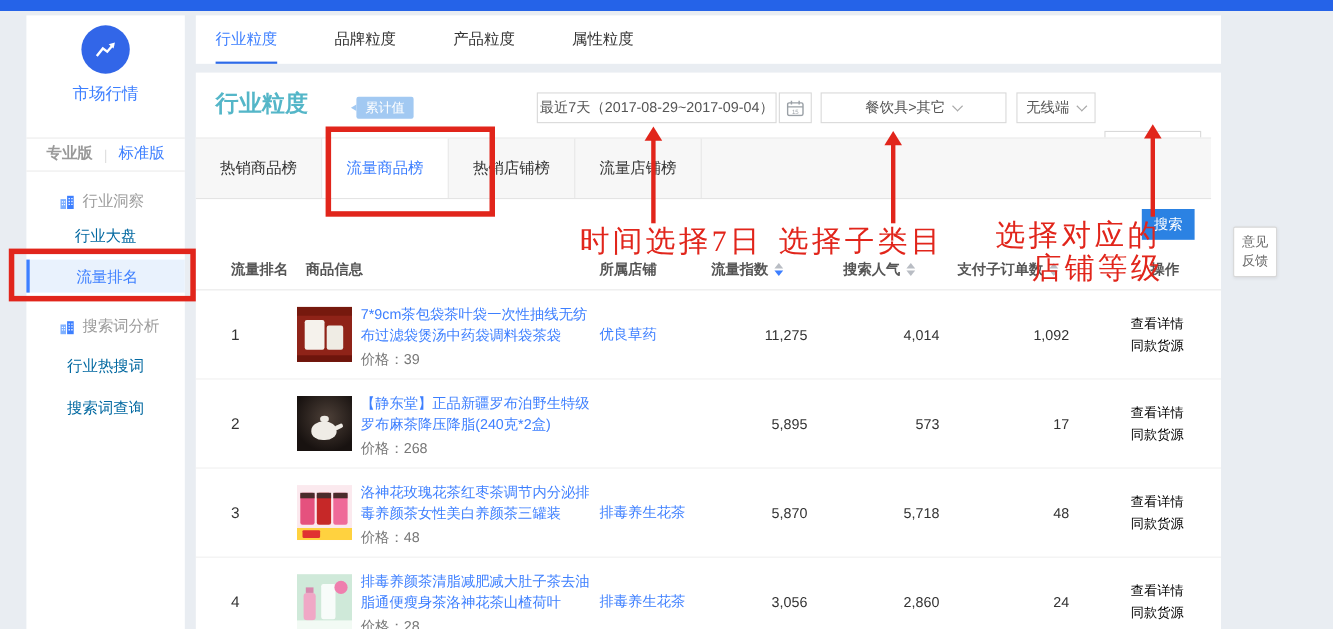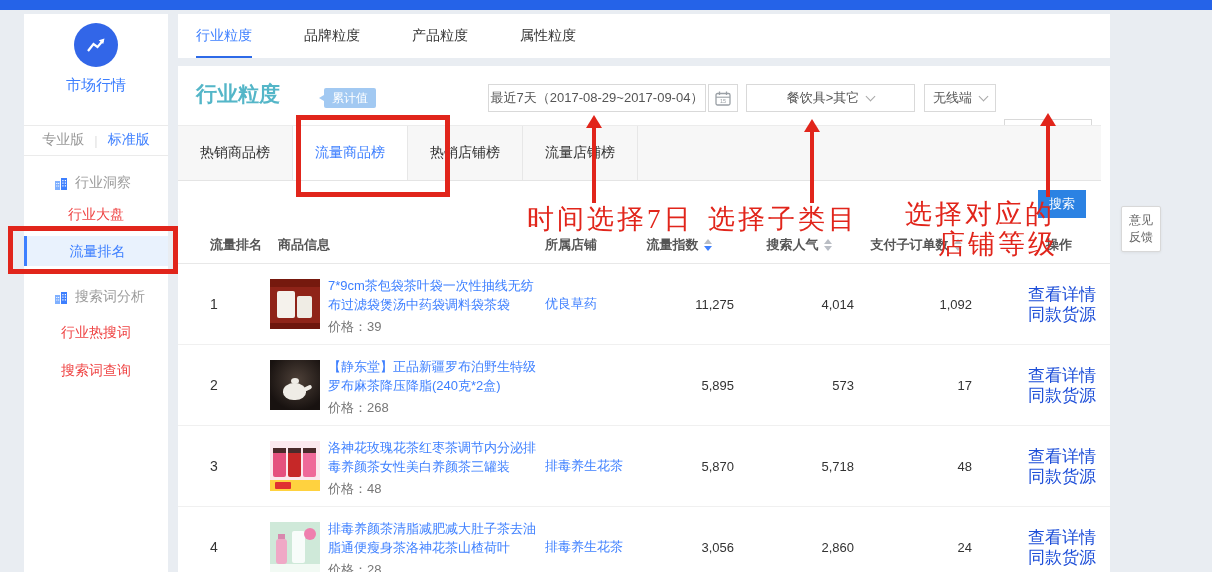--- a/index.html
+++ b/index.html
@@ -14,27 +14,27 @@
   
   .sidebar { position:absolute; left:24px; top:14px; width:144px; height:558px; background:#fff; }
   .logo-circle { position:absolute; left:50px; top:9px; width:44px; height:44px; border-radius:50%;
     background:#3266e8; display:flex; align-items:center; justify-content:center; }
   .app-name { position:absolute; left:0; top:62px; width:100%; text-align:center;
     color:#3d7fff; font-size:15px; }
   .sb-divider { position:absolute; left:0; width:100%; height:1px; background:#ebebeb; }
   .d1 { top:111px; } .d2 { top:141px; }
   .version-row { position:absolute; left:0; top:111px; width:100%; height:30px;
     display:flex; align-items:center; justify-content:center; font-size:14px; }
-  .version-row .v-pro { color:#999; }
+  .version-row .v-pro { color:#999;font-weight:bold; }
   .version-row .v-sep { color:#e0e0e0; margin:0 10px; font-size:13px; }
   .version-row .v-std { color:#3d7fff; }
   .nav-sec { position:absolute; left:30px; height:22px; display:flex; align-items:center;
     gap:7px; color:#9b9b9b; font-size:14px; }
   .nav-item { position:absolute; left:0; width:100%; height:24px; line-height:24px;
-    text-align:center; font-size:14px; color:#ef4444; cursor:pointer; }
+    text-align:center; font-size:14px; color:#0369a1; cursor:pointer; }
   .nav-item.active { height:30px; line-height:30px; background:#e9f2fd; color:#3d7fff;
     border-left:3px solid #3d7fff; }
   .ni-1 { top:188px; } .ni-2 { top:222px; } .ni-3 { top:306px; } .ni-4 { top:344px; }
   .ns-1 { top:158px; } .ns-2 { top:272px; }
 
   
   .tabs-panel { position:absolute; left:178px; top:14px; width:932px; height:44px; background:#fff;
     display:flex; align-items:stretch; padding-left:18px; }
   .tp-tab { position:relative; display:flex; align-items:center; font-size:14px; color:#333;
     margin-right:52px; cursor:pointer; }
@@ -88,21 +88,21 @@
   .sort .down.on { border-top-color:#3d7fff; }
 
   .trow { position:absolute; left:0; width:932px; height:81px; border-bottom:1px solid #f0f0f0; }
   .r0 { top:198px; } .r1 { top:279px; } .r2 { top:360px; } .r3 { top:441px; }
   .cell { position:absolute; top:0; height:100%; display:flex; align-items:center; font-size:13px; }
   .cell.num { justify-content:flex-end; padding-right:4px; color:#333; }
   .c-rank { left:32px; width:40px; color:#333; font-size:14px; }
   .c-shop { left:367px; width:110px; color:#3d7fff; cursor:pointer; }
   .c-traffic { left:442px; width:118px; } .c-search { left:562px; width:118px; } .c-orders { left:678px; width:120px; }
   .c-action { left:850px; width:70px; flex-direction:column; justify-content:center; align-items:flex-start; gap:1px; }
-  .c-action a { color:#1d4ed8; font-size:17px; line-height:19px; text-decoration:none; cursor:pointer; }
+  .c-action a { color:#000000; font-size:12px; line-height:19px; text-decoration:none; cursor:pointer; }
   .p-info { position:absolute; left:150px; top:12px; width:214px; }
   .p-title { color:#3d7fff; font-size:13px; line-height:19px; cursor:pointer; }
   .p-price { color:#777; font-size:13px; margin-top:4px; }
 
   
   .thumb { position:absolute; left:92px; top:15px; width:50px; height:50px; overflow:hidden; cursor:pointer; }
   .t1 { background:#8f2318; }
   .t1::before { content:""; position:absolute; left:0; top:0; width:100%; height:8px; background:#76190e; }
   .t1 .pa { position:absolute; left:7px; top:12px; width:18px; height:27px; background:#f5f2ec; border-radius:2px; }
   .t1 .pb { position:absolute; left:27px; top:17px; width:15px; height:22px; background:#efece4; border-radius:2px; }

